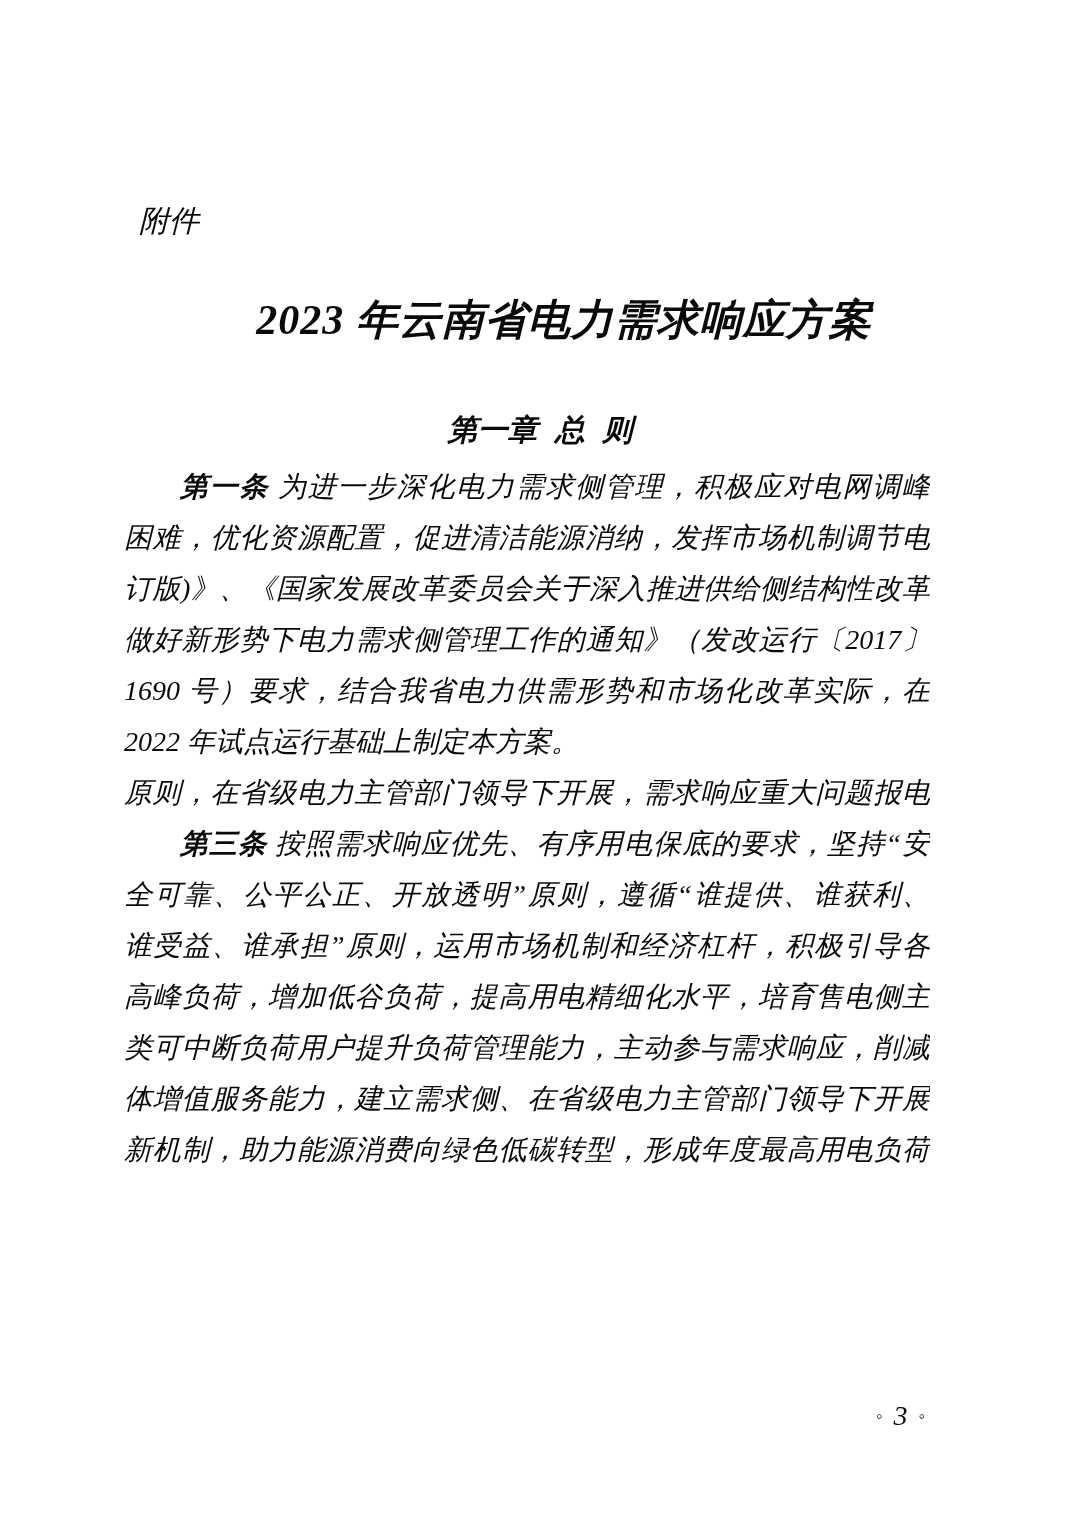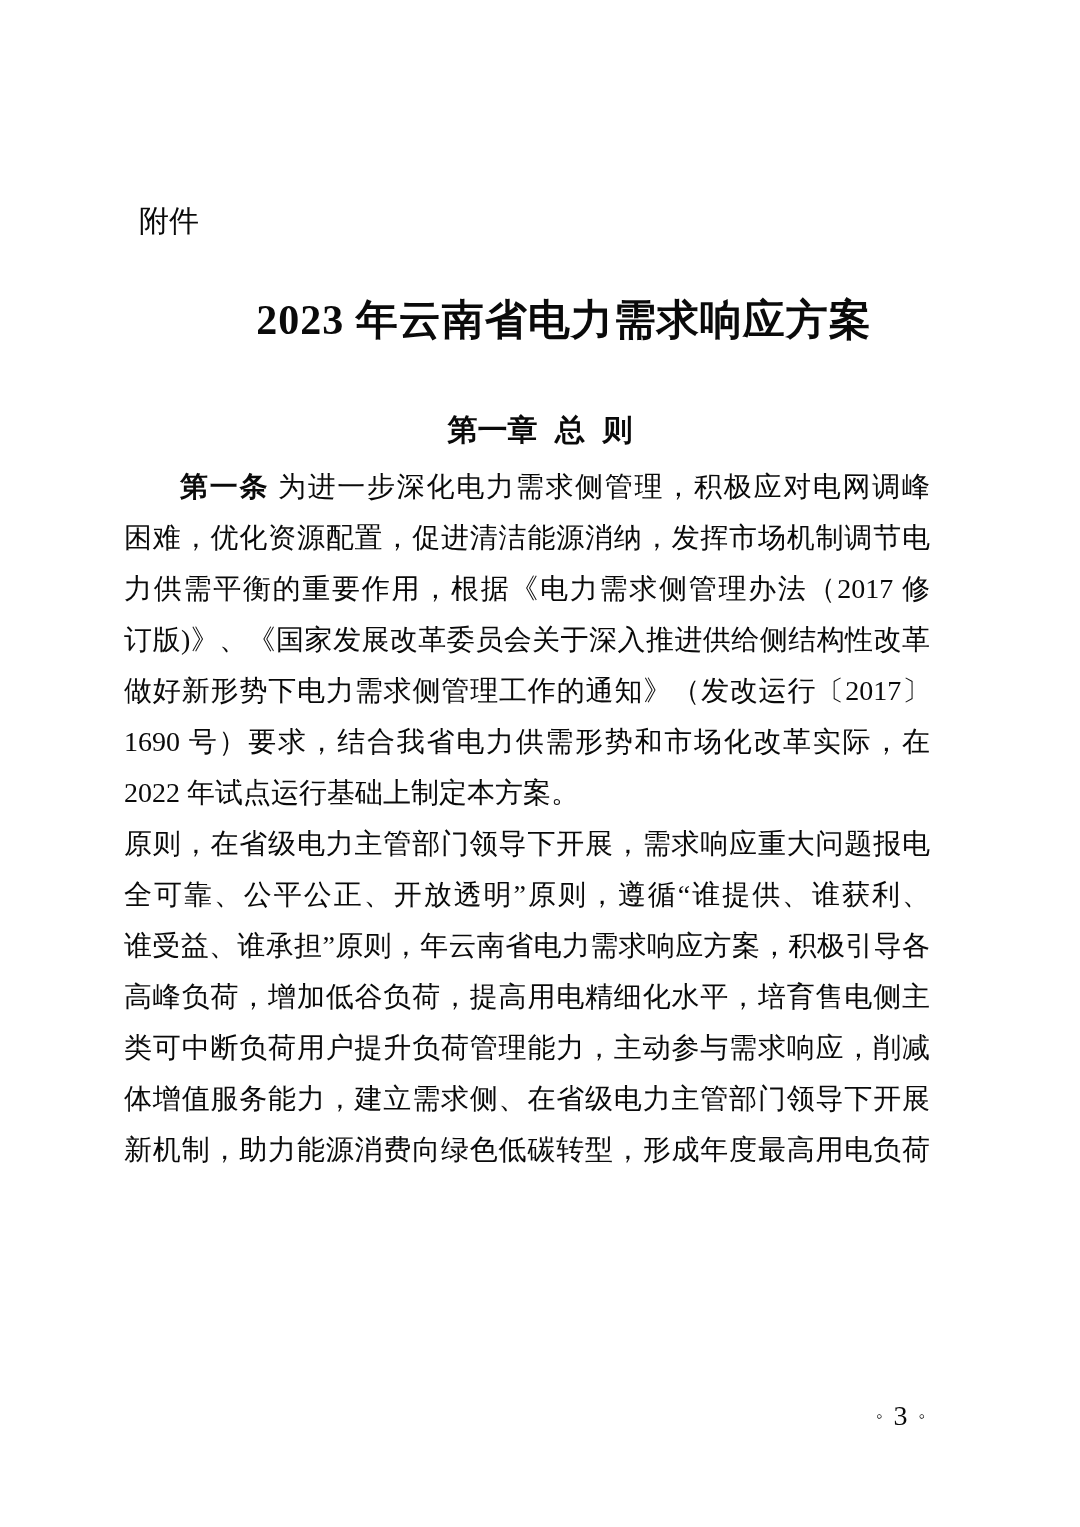--- a/index.html
+++ b/index.html
@@ -1,15 +1,15 @@
 <!DOCTYPE html>
 <html><head>
 <meta charset="utf-8">
 <style>
-  * { box-sizing: border-box; }
+  * { box-sizing: border-box; font-style: italic; }
   html, body { margin: 0; padding: 0; }
   body {
     width: 1080px;
     height: 1527px;
     position: relative;
     background: #ffffff;
     color: #0a0a0a;
     font-family: "Liberation Serif", "DejaVu Serif", serif;
     overflow: hidden;
   }
@@ -78,30 +78,33 @@
 
 <h2 class="chapter-heading" style="margin:0;">第一章 总 则</h2>
 
 <div class="body-block">
 
   <div class="line first">
     <span class="lead">第一条</span>
     <span>为进一步深化电力需求侧管理，积极应对电网调峰</span>
   </div>
   <div class="line">困难，优化资源配置，促进清洁能源消纳，发挥市场机制调节电</div>
-  <div class="line">力供需平衡的重要作用，根据《电力需求侧管理办法（2017 修</div>
   <div class="line">订版)》、《国家发展改革委员会关于深入推进供给侧结构性改革</div>
   <div class="line">做好新形势下电力需求侧管理工作的通知》（发改运行〔2017〕</div>
   <div class="line">1690 号）要求，结合我省电力供需形势和市场化改革实际，在</div>
   <div class="line para-end">2022 年试点运行基础上制定本方案。</div>
 
   <div class="line">原则，在省级电力主管部门领导下开展，需求响应重大问题报电</div>
 
+  <div class="line first">
+    <span class="lead">第三条</span>
+    <span>按照需求响应优先、有序用电保底的要求，坚持“安</span>
+  </div>
   <div class="line">全可靠、公平公正、开放透明”原则，遵循“谁提供、谁获利、</div>
-  <div class="line">谁受益、谁承担”原则，年云南省电力需求响应方案，积极引导各</div>
+  <div class="line">谁受益、谁承担”原则，运用市场机制和经济杠杆，积极引导各</div>
   <div class="line">高峰负荷，增加低谷负荷，提高用电精细化水平，培育售电侧主</div>
   <div class="line">类可中断负荷用户提升负荷管理能力，主动参与需求响应，削减</div>
   <div class="line">体增值服务能力，建立需求侧、在省级电力主管部门领导下开展</div>
   <div class="line">新机制，助力能源消费向绿色低碳转型，形成年度最高用电负荷</div>
 
 </div>
 
 <div class="page-number">
   <span class="pg-circle">◦</span>
   <span class="pg-num">3</span>

